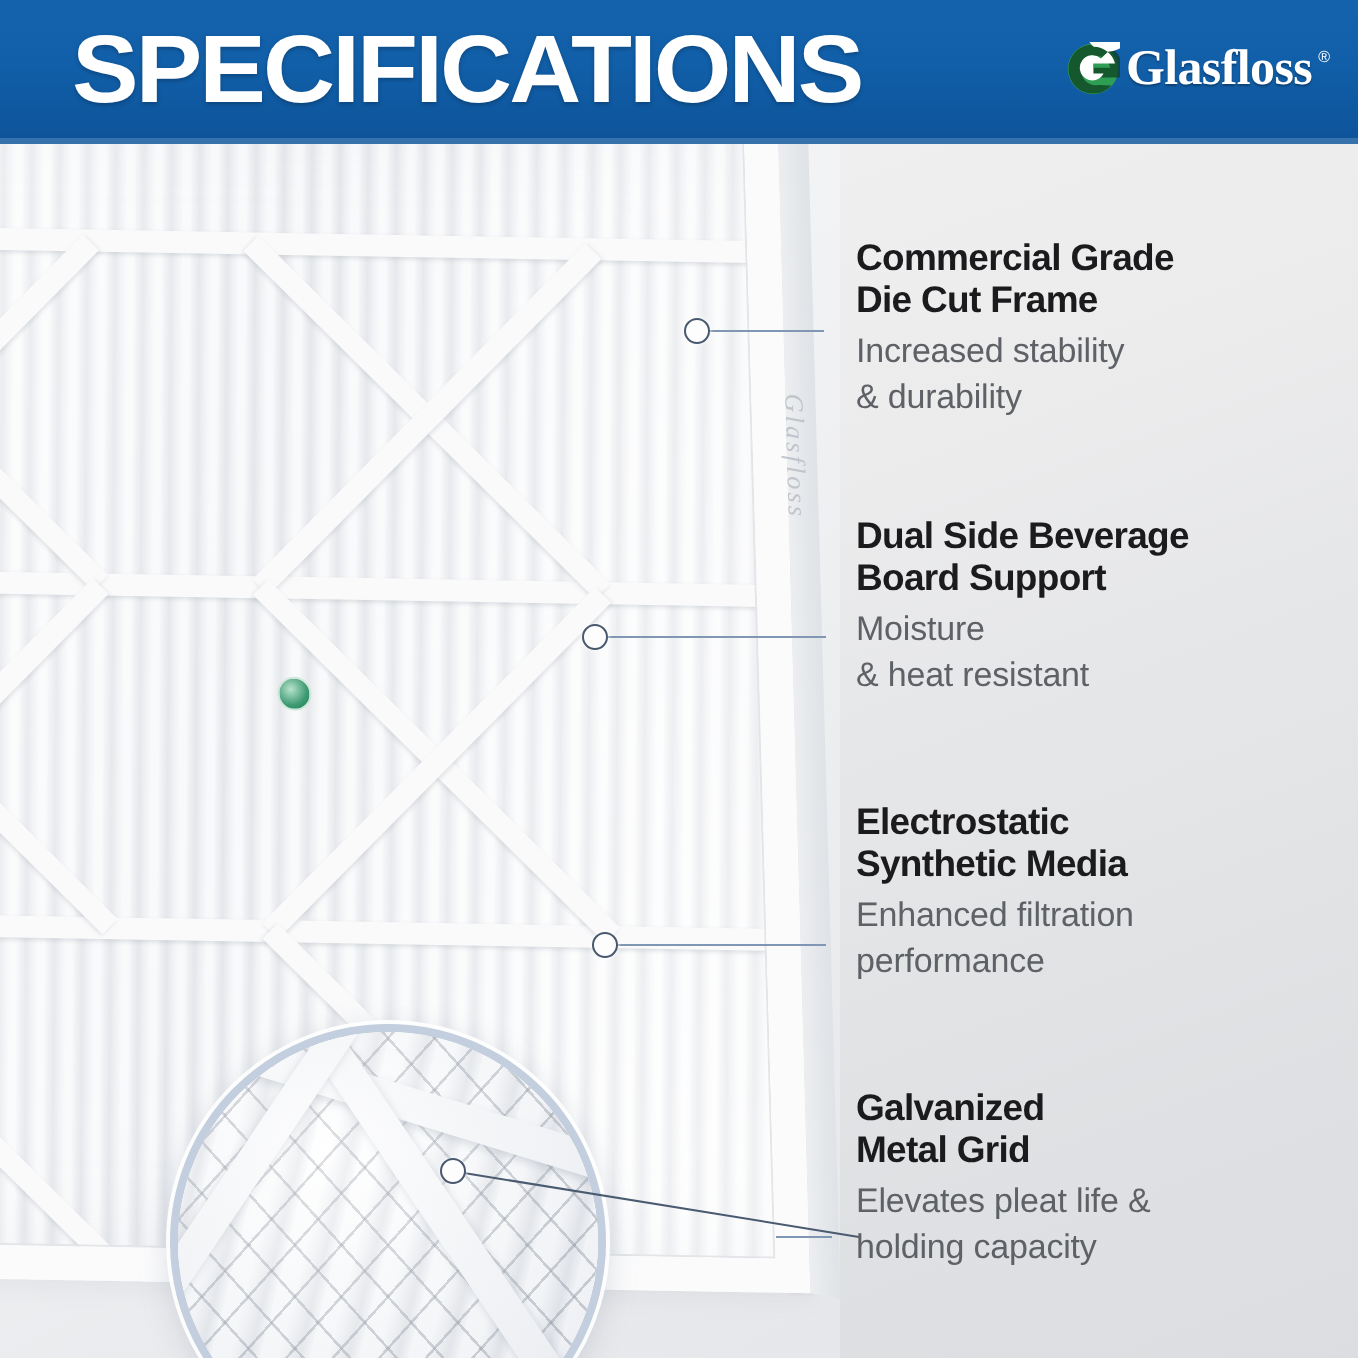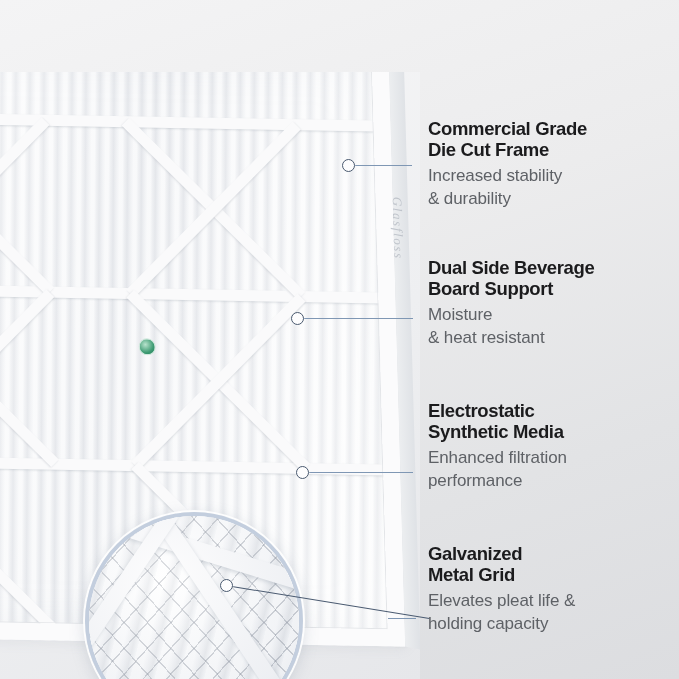--- a/index.html
+++ b/index.html
@@ -103,20 +103,35 @@
        background:#fdfdfe;border:1.6px solid #48586e;box-sizing:border-box;
        box-shadow:0 0 2px rgba(255,255,255,.9);}
   .leader-diag{position:absolute;height:0;border-top:1.4px solid #4a5a70;
        transform-origin:left center;}
 </style>
 </head>
 <body>
 
 <div id="stage">
 
+  <div class="header">
+    <div class="spec-title">SPECIFICATIONS</div>
+
+    <div class="logo">
+      <span class="logo-mark">
+        <svg width="27" height="27" viewBox="0 0 27 27" aria-hidden="true">
+          <circle cx="13.5" cy="13.5" r="12.6" fill="#2f9e55"></circle>
+          <path d="M13.5 1.2a12.3 12.3 0 0 0 0 24.6 12.3 12.3 0 0 0 9.2-4.1l-6.2-.2a7.3 7.3 0 1 1 5.6-8.6h-8.1v4.9h13.3A12.3 12.3 0 0 0 13.5 1.2z" fill="#0d3d1f" opacity="0.72"></path>
+          <path d="M13.9 2.4a11.2 11.2 0 0 1 10.6 8.3h-10.9v5.1h5.2a6.3 6.3 0 1 1-1.4-7.6l3.6-3.3A11.2 11.2 0 1 0 13.9 2.4z" fill="#ffffff"></path>
+        </svg>
+      </span>
+      <span class="logo-word">Glasfloss</span>
+      <span class="logo-tm">®</span>
+    </div>
+  </div>
 
   <div class="photo">
     <div class="photo-bg"></div>
 
     <div class="filter">
       <div class="pleats"></div>
       <div class="pleat-shade"></div>
 
       <div class="hbar" style="top:74px;"></div>
       <div class="hbar" style="top:246px;"></div>

